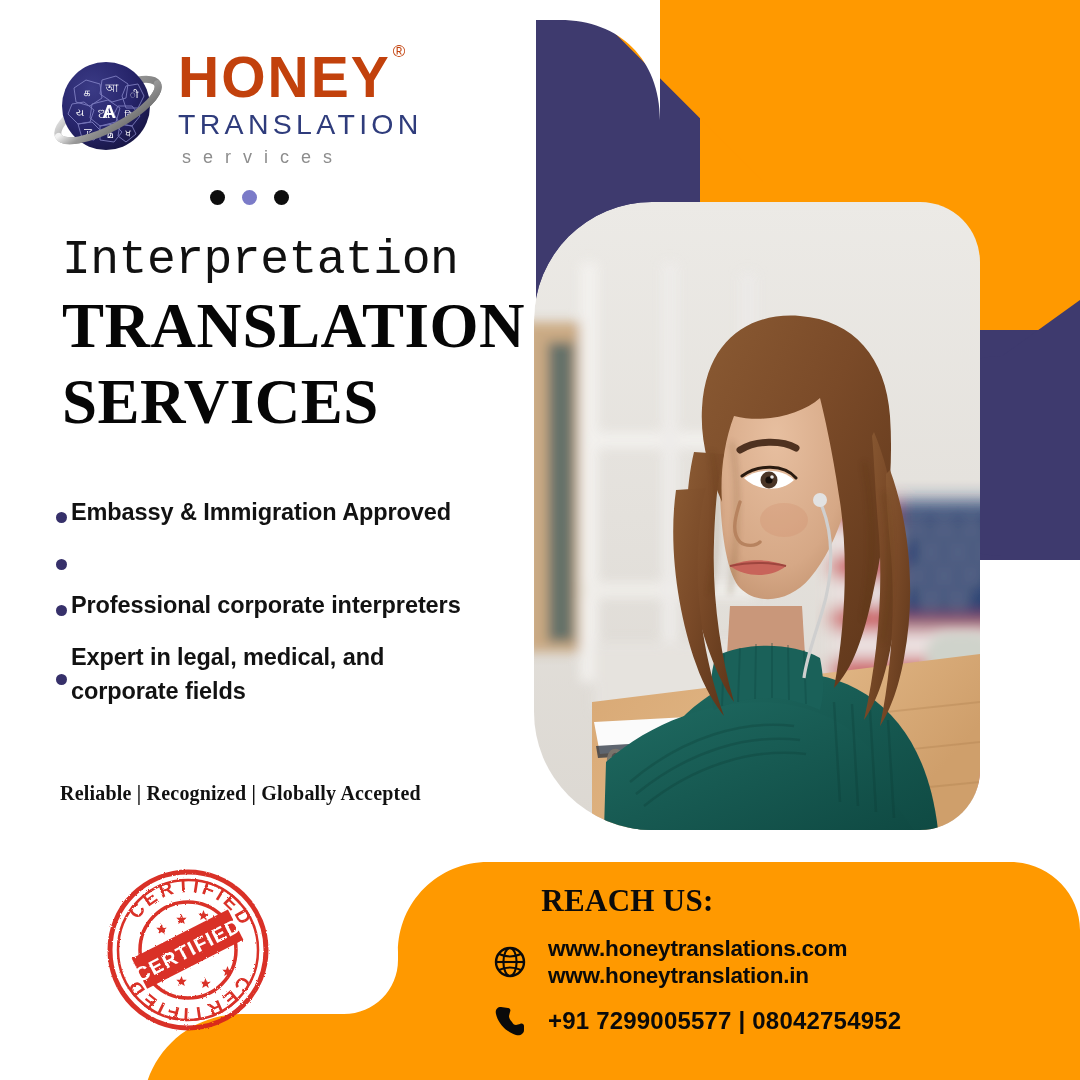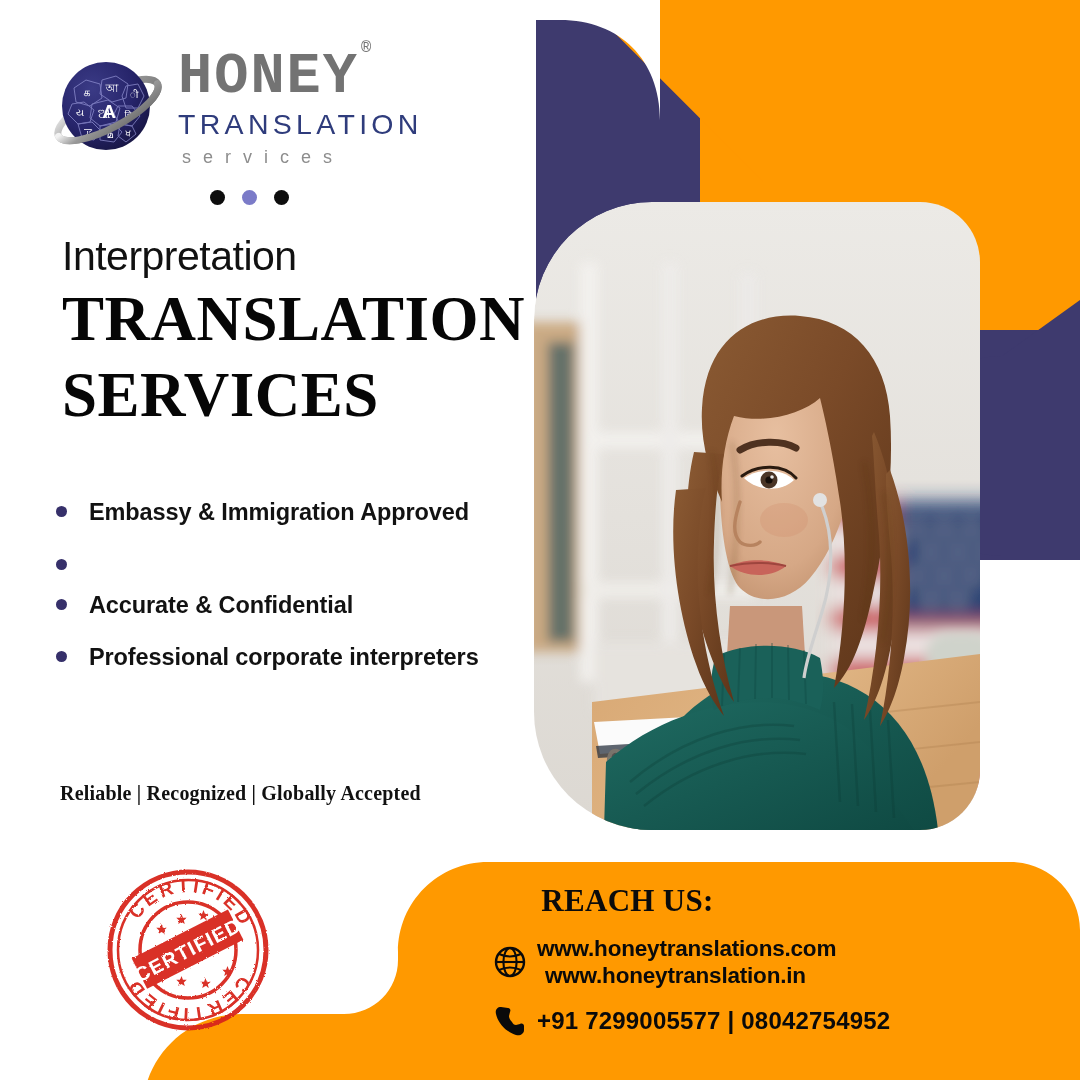--- a/index.html
+++ b/index.html
@@ -29,22 +29,22 @@
     overflow:hidden;
   }
   .photo-img{ position:absolute; inset:0; }
 
   
   .logo-block{ position:absolute; left:52px; top:48px; width:420px; }
   .logo-row{ display:flex; align-items:center; gap:14px; }
   .globe{ width:112px; height:112px; position:relative; flex:0 0 auto; }
   .logo-text{ padding-top:2px; }
   .logo-honey{
-    font-family:Liberation Mono, monospace;
-    font-size:57px; font-weight:700; color:#737373;
+    font-family:Liberation Sans, sans-serif;
+    font-size:57px; font-weight:700; color:#c2410c;
     letter-spacing:2px; line-height:0.96; position:relative;
     display:inline-block;
   }
   .logo-reg{
     font-size:17px; font-weight:400; vertical-align:super;
     letter-spacing:0; position:relative; top:-20px; left:2px;
   }
   .logo-translation{
     font-family:"Liberation Sans", sans-serif;
     font-size:28.5px; font-weight:400; color:#2f3c7c;
@@ -56,34 +56,34 @@
     letter-spacing:12px; margin-top:5px; padding-left:4px;
   }
   .dots{
     display:flex; gap:17px; margin-top:22px; padding-left:158px;
   }
   .dot{ width:15px; height:15px; border-radius:50%; }
 
   
   .headline{ position:absolute; left:62px; top:236px; width:480px; }
   .head-script{
-    font-family:Liberation Sans, sans-serif;
-    font-size:41px; font-weight:400; color:#111111;
+    font-family:Liberation Mono, monospace;
+    font-size:48px; font-weight:400; color:#111111;
     line-height:1.0; letter-spacing:-0.5px;
   }
   .head-bold{
     font-family:"Liberation Serif", serif;
     font-size:63px; font-weight:700; color:#060606;
     line-height:1.08; letter-spacing:0.5px; margin-top:8px;
   }
 
   
   .bullets{ position:absolute; left:56px; top:496px; width:480px; }
   .bullet-item{
-    display:flex; align-items:flex-start; gap:22px;
+    display:flex; align-items:center; gap:4px;
     margin-bottom:19px;
   }
   .bullet-dot{
     width:11px; height:11px; border-radius:50%;
     background:#36306a; flex:0 0 auto; margin-top:10px;
   }
   .bullet-text{
     font-family:"Liberation Sans", sans-serif;
     font-size:23.5px; font-weight:700; color:#121212;
     line-height:1.43; letter-spacing:-0.1px;
@@ -103,28 +103,28 @@
   
   .footer{ position:absolute; left:0; top:860px; width:1080px; height:220px;padding-left:44px; }
   .reach-inner{ position:absolute; left:430px; top:0; width:650px; }
   .reach-title{
     font-family:"Liberation Serif", serif;
     font-size:31px; font-weight:700; color:#0b0b0b;
     letter-spacing:0.3px; text-align:center;
     width:355px; margin-left:20px; padding-top:23px;
   }
   .contact-list{ margin-top:16px; padding-left:60px; }
-  .contact-row{ display:flex; align-items:center; gap:7px; margin-bottom:12px; }
+  .contact-row{ display:flex; align-items:center; gap:18px; margin-bottom:12px; }
   .contact-icon{ width:40px; height:40px; flex:0 0 auto; display:flex; align-items:center; justify-content:center; }
   .contact-text{
     font-family:"Liberation Sans", sans-serif;
     font-size:22.5px; font-weight:700; color:#0a0a0a;
     line-height:1.2; letter-spacing:-0.2px;
   }
-  .contact-text .l2{ display:block;margin-left:8px; }
+  .contact-text .l2{ display:block; }
   .contact-row.phone .contact-text{ font-size:24px; letter-spacing:0.2px; }
 </style>
 </head>
 <body>
 
 <div class="shape-layer">
   <svg width="1080" height="1080" viewBox="0 0 1080 1080">
     <defs>
       <clipPath id="pageclip">
           <rect x="0" y="0" width="1080" height="1080"></rect>
@@ -438,25 +438,25 @@
 <div class="bullets">
   <div class="bullet-item">
     <span class="bullet-dot"></span>
     <span class="bullet-text">Embassy &amp; Immigration Approved</span>
   </div>
   <div class="bullet-item">
     <span class="bullet-dot"></span>
   </div>
   <div class="bullet-item">
     <span class="bullet-dot"></span>
-    <span class="bullet-text">Accurate &amp; Confidential</span>
+    <span class="bullet-text">Professional corporate interpreters</span>
   </div>
   <div class="bullet-item">
     <span class="bullet-dot"></span>
-    <span class="bullet-text">Professional corporate interpreters</span>
+    <span class="bullet-text" style="max-width:360px">Expert in legal, medical, and corporate fields</span>
   </div>
 </div>
 
 <div class="tagline">Reliable  |  Recognized  |  Globally Accepted</div>
 
 <div class="stamp">
   <svg width="168" height="168" viewBox="0 0 168 168">
     <defs>
       <path id="arcTop" d="M 84 84 m -58 0 a 58 58 0 1 1 116 0" fill="none"></path>
       <path id="arcBot" d="M 84 84 m 58 0 a 58 58 0 1 1 -116 0" fill="none"></path>

